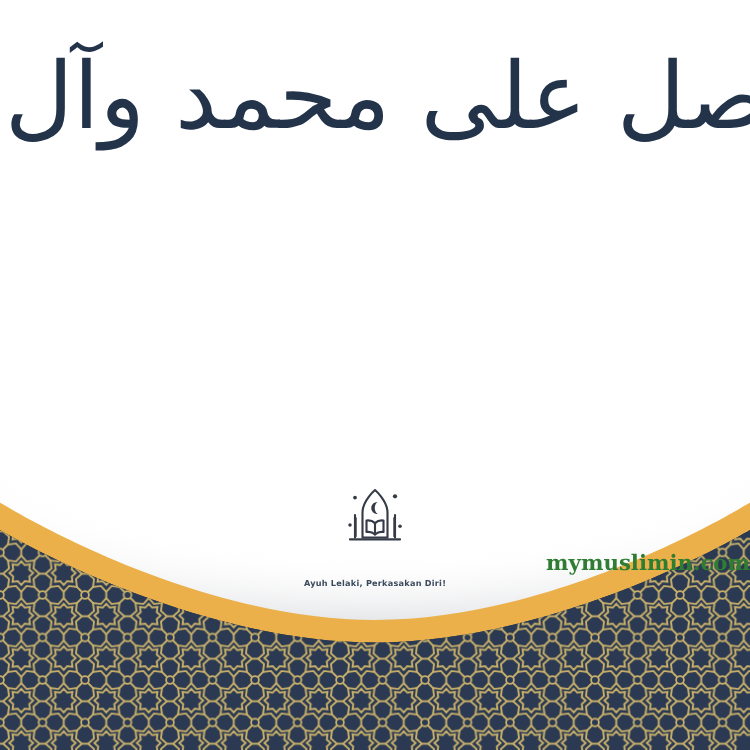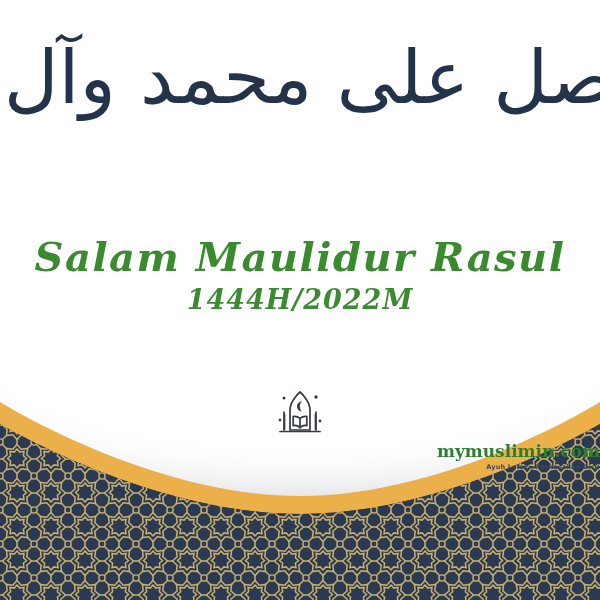--- a/index.html
+++ b/index.html
@@ -104,36 +104,31 @@
   }
   .brand-tagline{
     display:block;
     font-family:"DejaVu Sans","Liberation Sans",sans-serif;
     font-weight:700;
     font-size:6.5px;
     letter-spacing:0.2px;
     color:#3B4A5C;
     margin-top:4px;
     line-height:1;
-    text-align:right;
   }
 </style>
 </head>
 <body>
 
 <div class="card">
 
   <div class="calligraphy-band">
     <div class="calligraphy-text">اللهم صل على محمد وآل محمد</div>
   </div>
 
-  <div class="greeting">
-    <p class="greeting-title">Salam Maulidur Rasul</p>
-    <p class="greeting-year">1444H/2022M</p>
-  </div>
 
   <div class="deco">
     <svg viewBox="0 0 600 260" xmlns="http://www.w3.org/2000/svg" aria-hidden="true">
       <defs>
         <pattern id="starPattern" x="0" y="0" width="34" height="34" patternUnits="userSpaceOnUse">
           <rect x="0" y="0" width="34" height="34" fill="#2B3A52"></rect>
           <g fill="none" stroke="#C9B06A" stroke-width="1.5">
 
             <path d="M17 2.5 L21.2 7.2 L27.6 6.4 L26.8 12.8 L31.5 17 L26.8 21.2 L27.6 27.6 L21.2 26.8 L17 31.5 L12.8 26.8 L6.4 27.6 L7.2 21.2 L2.5 17 L7.2 12.8 L6.4 6.4 L12.8 7.2 Z"></path>
 

